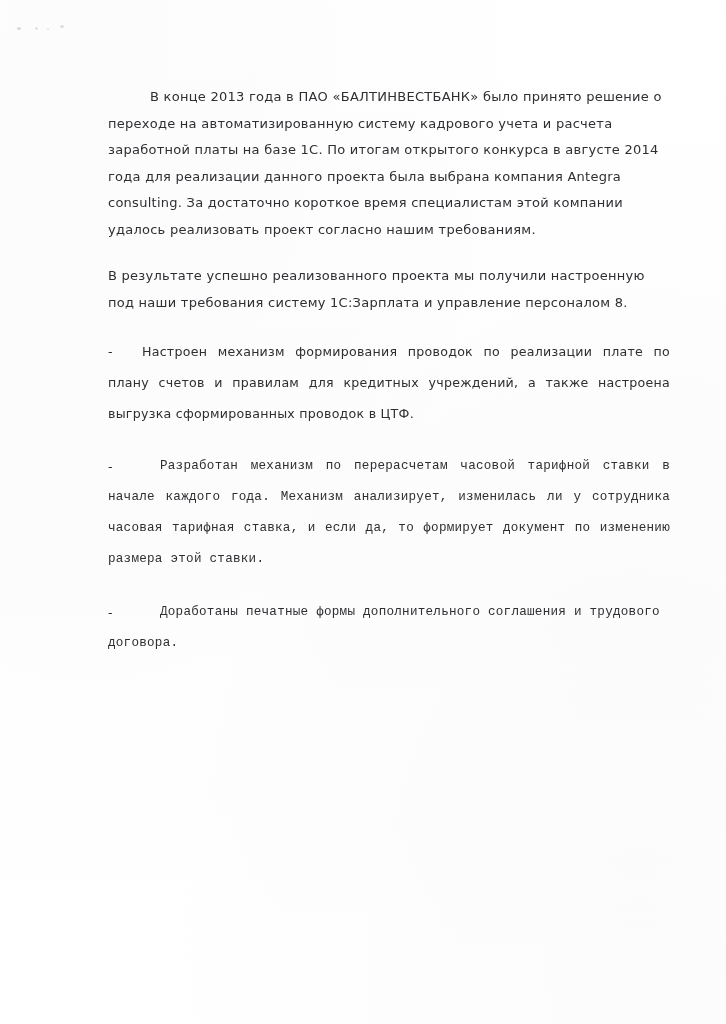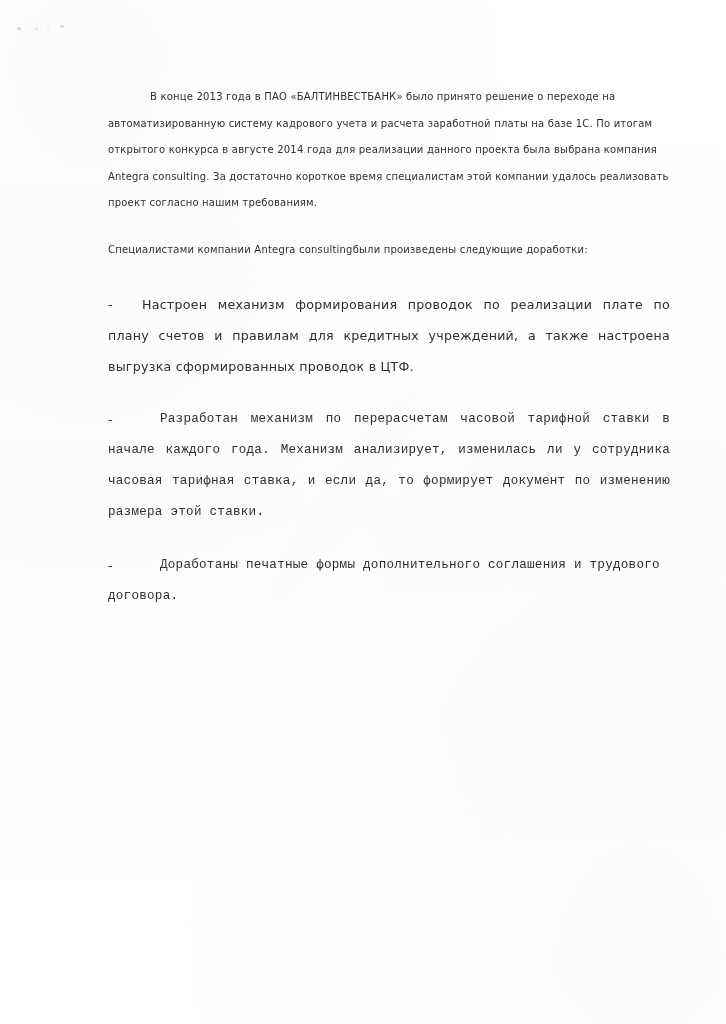--- a/index.html
+++ b/index.html
@@ -47,21 +47,21 @@
 
   .content {
     position: absolute;
     left: 108px;
     top: 84px;
     width: 562px;
   }
 
   .para {
     margin: 0 0 14px 0;
-    font-size: 10px;
+    font-size: 13px;
     line-height: 26.5px;
     letter-spacing: 0.02em;
     color: #2f2f33;
     text-align: left;
   }
 
   .para.indented {
     text-indent: 42px;
   }
   .para.gap-medium { margin-bottom: 20px; }
@@ -122,22 +122,22 @@
   <div class="speck s3"></div>
   <div class="speck s4"></div>
 
   <div class="content">
 
     <p class="para indented gap-medium">В конце 2013 года в ПАО «БАЛТИНВЕСТБАНК» было принято решение о переходе на  автоматизированную систему кадрового учета и расчета заработной платы на базе 1С. По итогам открытого конкурса  в августе 2014 года для реализации данного проекта была выбрана компания Antegra consulting.  За достаточно короткое время специалистам этой компании удалось реализовать проект согласно  нашим требованиям.</p>
 
 
 
 
+    <p class="para gap-medium">В результате успешно реализованного проекта мы получили настроенную под  наши требования систему  1С:Зарплата и управление персоналом 8.</p>
 
-    <p class="para gap-large">Специалистами компании Antegra consultingбыли произведены следующие доработки:</p>
 
     <ul class="bullet-list">
 
       <li class="bullet-item justify">
         <span class="dash">-</span>
         <span class="bullet-text">Настроен механизм формирования проводок по реализации плате по плану счетов и правилам для кредитных учреждений, а также настроена выгрузка сформированных проводок в ЦТФ.</span>
       </li>
 
       <li class="bullet-item justify indent-wide">
         <span class="dash">-</span>

